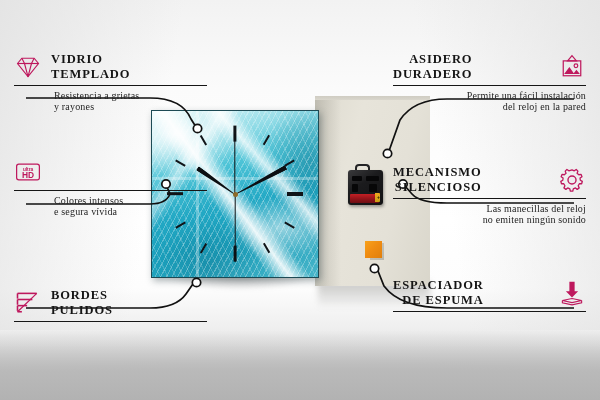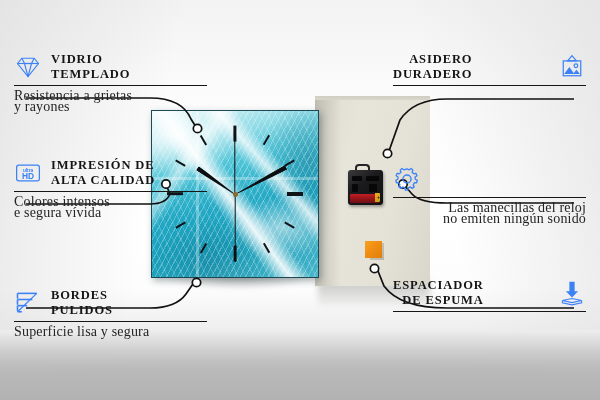--- a/index.html
+++ b/index.html
@@ -185,24 +185,24 @@
     font-family:"Liberation Serif", serif;
     font-size:12.5px; font-weight:700; letter-spacing:.9px;
     color:#151515; line-height:14.5px; text-transform:uppercase;
     white-space:pre-line;
   }
   .feat-rule {
     height:1px; background:#161616; margin:4px 0 5px 0; width:100%;
   }
   .feat-desc {
     font-family:"Liberation Serif", serif;
-    font-size:14px; line-height:10.6px; color:#242424;
-    white-space:pre-line; letter-spacing:.18px;
-  }
-  .ico { width:28px; height:28px; flex:0 0 28px; color:#3b82f6; }
+    font-size:10px; line-height:10.6px; color:#242424;
+    white-space:pre-line; letter-spacing:.18px;margin-left:40px;
+  }
+  .ico { width:28px; height:28px; flex:0 0 28px; color:#be185d; }
   .ico svg { display:block; width:28px; height:28px; }
 
   
   #feat-vidrio      { left:14px;  top:52px; }
   #feat-impresion   { left:14px;  top:158px; }
   #feat-bordes      { left:14px;  top:288px; }
   #feat-asidero     { left:393px; top:52px; }
   #feat-mecanismo   { left:393px; top:165px; }
   #feat-espaciador  { left:393px; top:278px; }
 </style>
@@ -311,22 +311,20 @@
 
   <div class="feat left" id="feat-impresion">
     <div class="feat-head">
       <span class="ico">
         <svg viewBox="0 0 32 32" fill="none" stroke="currentColor" stroke-width="1.4">
           <rect x="3" y="7" width="26" height="18" rx="2.5"></rect>
           <text x="16" y="14.4" font-family="Liberation Sans, sans-serif" font-size="5.4" font-weight="700" fill="currentColor" stroke="none" text-anchor="middle">ultra</text>
           <text x="16" y="23" font-family="Liberation Sans, sans-serif" font-size="9.6" font-weight="700" fill="currentColor" stroke="none" text-anchor="middle">HD</text>
         </svg>
       </span>
-      <span class="feat-title">IMPRESIÓN DE
-ALTA CALIDAD</span>
     </div>
     <div class="feat-rule"></div>
     <div class="feat-desc">Colores intensos
 e segura vívida</div>
   </div>
 
   <div class="feat left" id="feat-bordes">
     <div class="feat-head">
       <span class="ico">
         <svg viewBox="0 0 32 32" fill="none" stroke="currentColor" stroke-width="1.8">
@@ -338,41 +336,44 @@
           <path d="M4 19 L15 19"></path>
             <path d="M4 19 L4 25"></path>
           <path d="M4 26 L9 26"></path>
           <path d="M26 5 L4 26" stroke-width="1.4"></path>
         </svg>
       </span>
       <span class="feat-title">BORDES
 PULIDOS</span>
     </div>
     <div class="feat-rule"></div>
-    <div class="feat-desc">Superficie lisa y segura</div>
   </div>
 
   <div class="feat right" id="feat-asidero">
     <div class="feat-head">
       <span class="feat-title">ASIDERO
 DURADERO</span>
       <span class="ico">
         <svg viewBox="0 0 32 32" fill="none" stroke="currentColor" stroke-width="1.4">
           <path d="M16 3 L11 9 H21 Z"></path>
           <rect x="6" y="9" width="20" height="17"></rect>
           <circle cx="20.5" cy="14.5" r="2.1"></circle>
           <path d="M7 24 L13 16 L18 23 L21 19 L25 24 Z" fill="currentColor" stroke="none"></path>
         </svg>
       </span>
     </div>
     <div class="feat-rule"></div>
+    <div class="feat-desc">Permite una fácil instalación
+del reloj en la pared</div>
   </div>
 
   <div class="feat right" id="feat-mecanismo">
     <div class="feat-head">
+      <span class="feat-title">MECANISMO
+SILENCIOSO</span>
       <span class="ico">
         <svg viewBox="0 0 32 32" fill="none" stroke="currentColor" stroke-width="1.6">
           <path d="M16 4.5 l2.6 1.0 2.2-1.6 1.9 2.0 -0.9 2.5 2.0 1.6 2.6-0.4 1.0 2.6 -2.2 1.5 0.3 2.6 2.3 1.3
                    -0.8 2.7 -2.6 0.0 -1.3 2.3 1.1 2.4 -2.2 1.7 -2.1-1.6 -2.4 1.0 -0.6 2.6 -2.8 0.0 -0.6-2.6
                    -2.4-1.0 -2.1 1.6 -2.2-1.7 1.1-2.4 -1.3-2.3 -2.6 0.0 -0.8-2.7 2.3-1.3 0.3-2.6 -2.2-1.5
                    1.0-2.6 2.6 0.4 2.0-1.6 -0.9-2.5 1.9-2.0 2.2 1.6 Z" stroke-linejoin="round" stroke-width="1.5"></path>
           <circle cx="16" cy="16" r="4.6"></circle>
         </svg>
       </span>
     </div>

